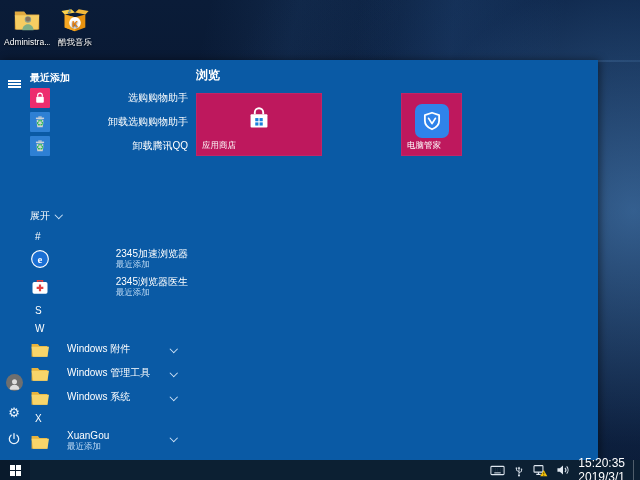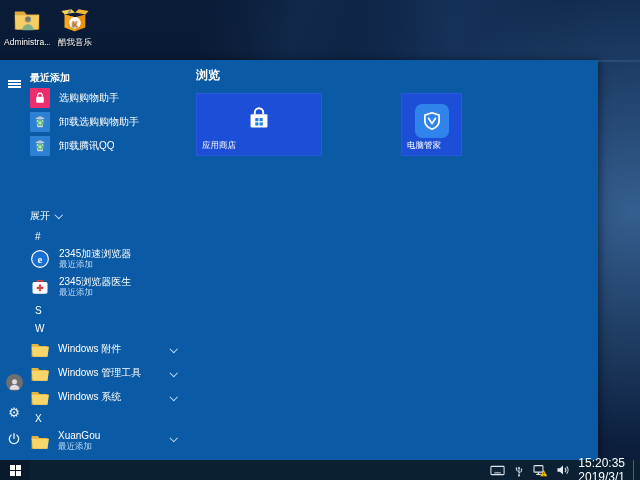--- a/index.html
+++ b/index.html
@@ -32,21 +32,21 @@
   
   .rail { position:absolute; left:0; top:0; width:28px; height:100%; }
   .rail-btn { position:absolute; left:0; width:28px; height:24px; display:flex; align-items:center; justify-content:center; cursor:pointer; }
   .hamburger span { display:block; width:13px; height:1.6px; background:#fff; margin:1.6px 0; }
   .avatar-circle { width:17px; height:17px; border-radius:50%; background:#6f6f6f; overflow:hidden; display:flex; align-items:flex-end; justify-content:center; }
   .gear-glyph { font-size:13px; color:#e9f2fb; line-height:1; }
 
   
   .list { position:absolute; left:30px; top:10px; width:158px; }
   .list-header { height:16px; font-size:10px; font-weight:bold; line-height:16px; }
-  .app-row { height:24px; display:flex; align-items:center; gap:9px; cursor:pointer; }
+  .app-row { height:24px; display:flex; align-items:center; gap:18px; cursor:pointer;justify-content:space-between; }
   .app-row.double { height:28px; }
   .sq { width:20px; height:20px; flex:0 0 20px; display:flex; align-items:center; justify-content:center; border-radius:1px; position:relative; }
   .sq.blue { background:#2e80d4; }
   .sq.pink { background:#ed2d6e; }
   .sq.none { background:transparent; }
   .app-label { font-size:10px; white-space:nowrap; }
   .two-line { display:flex; flex-direction:column; justify-content:center; line-height:1.15; }
   .two-line .t { font-size:10px; }
   .two-line .s { font-size:8.5px; color:#b9d7f2; }
   .expand-row { height:22px; display:flex; align-items:center; font-size:10px; cursor:pointer;margin-top:47px; }
@@ -55,21 +55,21 @@
     transform:rotate(45deg); display:inline-block; }
   .chev.end { margin-left:auto; margin-right:12px; }
   .chev.inline { margin-left:6px; margin-top:-3px; }
   .folder-ic { width:19px; height:19px; flex:0 0 19px; }
   .recycle-glyph { position:absolute; font-size:9px; color:#2fb457; left:50%; top:55%; transform:translate(-50%,-50%); text-shadow:0 0 1px #fff; }
 
   
   .tiles { position:absolute; left:196px; top:8px; }
   .tiles-header { font-size:12px; font-weight:bold; height:16px; line-height:14px; margin-bottom:9px; cursor:pointer; }
   .tile-row { display:flex; }
-  .tile { position:relative; width:61px; height:63px; background:#1d4ed8; cursor:pointer; box-shadow:inset 0 0 0 1px rgba(255,255,255,.06); }
+  .tile { position:relative; width:61px; height:63px; background:#be185d; cursor:pointer; box-shadow:inset 0 0 0 1px rgba(255,255,255,.06); }
   .tile.wide { width:126px; margin-right:76px; }
   .tile + .tile { margin-left:3px; }
   .tile .t-ic { position:absolute; left:50%; top:44%; transform:translate(-50%,-50%); }
   .tile .t-lbl { position:absolute; left:6px; bottom:4px; font-size:8.5px; white-space:nowrap; }
   .guanjia-bg { width:34px; height:34px; border-radius:7px; background:#2f83ea; display:flex; align-items:center; justify-content:center; }
 
   
   .taskbar { position:absolute; left:0; bottom:0; width:640px; height:20px; background:#0c2033; display:flex; align-items:center; }
   .start-btn { width:30px; height:20px; background:#091a2c; display:flex; align-items:center; justify-content:center; cursor:pointer; }
   .win-grid { display:grid; grid-template-columns:5px 5px; grid-template-rows:5px 5px; gap:1px; }

